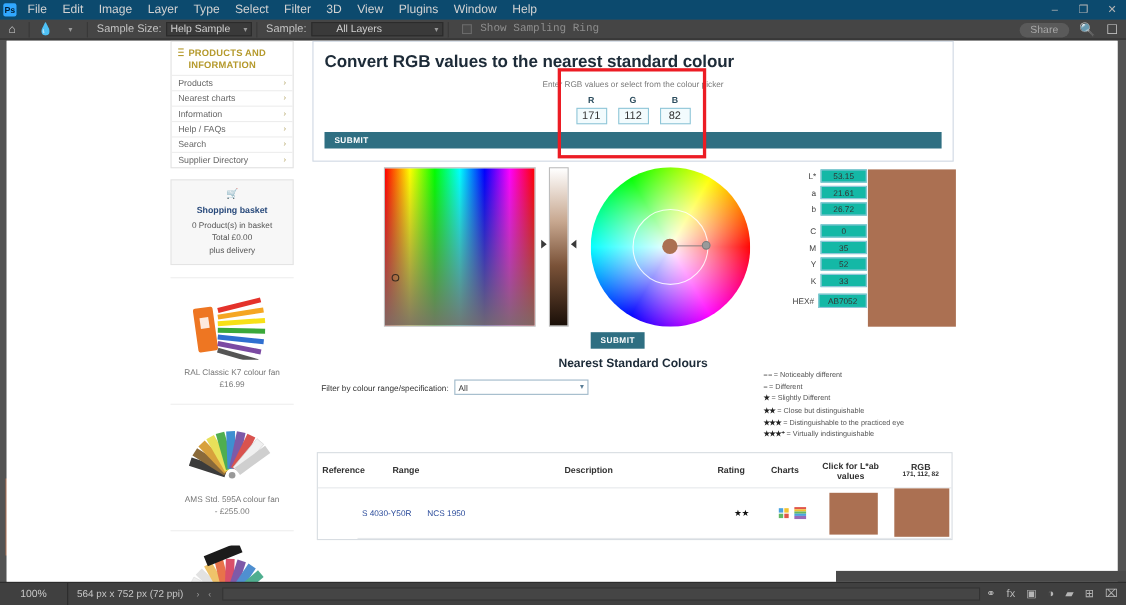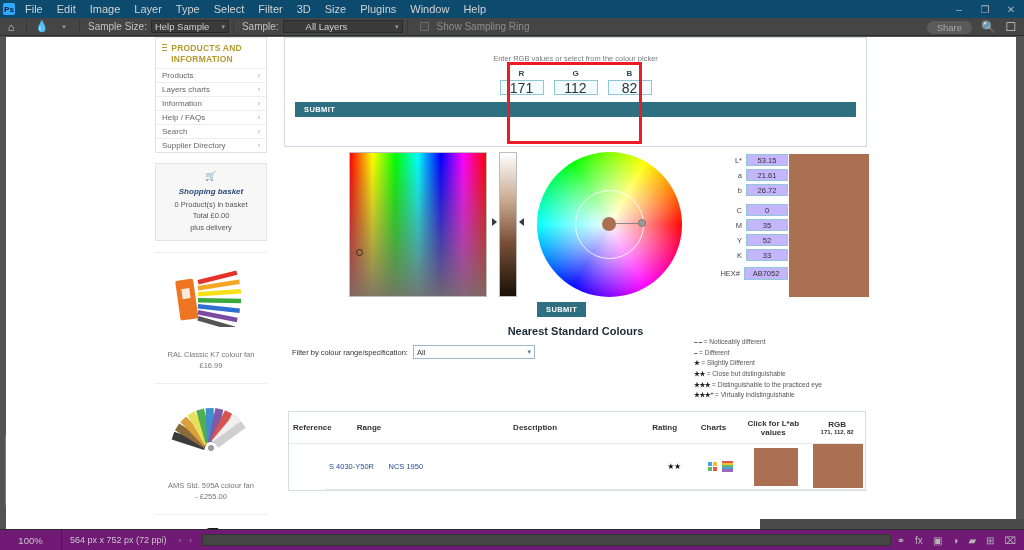--- a/index.html
+++ b/index.html
@@ -44,21 +44,21 @@
   .ob-icon { width:22px; height:18px; display:flex; align-items:center; justify-content:center;
              color:#cfcfcf; font-size:11px; }
   .ob-label { font-size:10px; color:#c2c2c2; padding:0 4px; white-space:nowrap; }
   .ob-select {
     height:13px; background:#3a3a3a; border:1px solid #2b2b2b; color:#d0d0d0;
     font-size:9.5px; display:flex; align-items:center; padding:0 3px; min-width:70px;
     position:relative; justify-content:space-between;
   }
   .ob-select .cv { font-size:7px; color:#9a9a9a; margin-left:6px; }
   .ob-check { width:9px; height:9px; border:1px solid #6a6a6a; background:#4a4a4a; margin:0 4px 0 8px;}
-  .ob-dim { color:#8d8d8d; }
+  .ob-dim { color:#8d8d8d;font-family:Liberation Mono, monospace; }
   .ob-right { position:absolute; right:2px; top:0; height:18px; display:flex; align-items:center; }
   .share-btn {
     background:#5a5a5a; color:#a8a8a8; font-size:9.5px; border-radius:7px;
     padding:1px 10px; margin-right:6px;
   }
   .ob-right .ob-icon { font-size:12px; }
 
   
   .canvas-wrap {
     position:absolute; left:0; top:37px; width:1024px; height:492px; background:#535353;
@@ -86,47 +86,47 @@
   .nav-head-txt { line-height:1.25; }
   .nav-li {
     display:flex; justify-content:space-between; align-items:center;
     padding:2px 6px; font-size:8px; color:#666; border-top:1px solid #ededed;
   }
   .nav-li .chev { color:#b0a060; font-size:7px; }
   .basket {
     margin-top:10px; border:1px solid #e4e4e4; background:#f7f7f7;
     padding:6px 4px 7px; text-align:center; color:#555; font-size:7.5px; line-height:1.55;
   }
-  .basket .bt { color:#2a4b7c; font-weight:bold; font-size:8px;font-style:italic; }
+  .basket .bt { color:#2a4b7c; font-weight:bold; font-size:8px; }
   .basket .cart { font-size:9px; color:#888; display:block; margin-bottom:2px; }
   .prod {
     margin-top:11px; border-top:1px solid #eee; padding-top:6px;
     text-align:center; color:#777; font-size:7.5px; line-height:1.45;
   }
   .fan { height:72px; display:flex; align-items:center; justify-content:center; }
-  .prod-title { margin-top:19px;text-align:center; }
+  .prod-title { margin-top:3px;text-align:center; }
 
   
   .main {
     position:absolute; left:278px; top:0px; width:583px;
   }
   .hero {
     border:1px solid #cfd8e3; background:#fff; padding:10px 10px 12px 10px; position:relative;
     height:110px;
   }
   .hero h1 {
     font-size:15.5px; color:#1d2b38; font-weight:bold; letter-spacing:-.1px;
   }
   .hero-sub { text-align:center; font-size:7.5px; color:#7a7a7a; margin-top:6px; }
   .rgb-row { display:flex; justify-content:center; gap:10px; margin-top:6px; }
   .rgb-field { text-align:center; }
   .rgb-lab { font-size:8px; font-weight:bold; color:#2a4b5c; margin-bottom:2px; }
   .rgb-inp {
-    width:44px; height:15px; border:1px solid #8fc6d8; background:#f2fbfd;
-    font-size:14px; color:#333; text-align:center; line-height:14px;
+    width:28px; height:15px; border:1px solid #8fc6d8; background:#f2fbfd;
+    font-size:10px; color:#333; text-align:center; line-height:14px;
   }
   .submit-btn {
     display:block; margin:7px auto 0; background:#2f6f82; color:#fff;
     font-size:7.5px; font-weight:bold; padding:3px 9px; letter-spacing:.4px;
   }
   .redbox {
     position:absolute; left:222px; top:24px; width:135px; height:82px;
     border:3px solid #ec1c24; pointer-events:none;
   }
 
@@ -180,21 +180,21 @@
   .submit2 {
     position:absolute; left:188px; top:150px; background:#2f6f82; color:#fff;
     font-size:7.5px; font-weight:bold; padding:3px 9px; letter-spacing:.4px;
   }
 
   
   .labvals { position:absolute; left:369px; top:2px; width:70px; }
   .lv-row { display:flex; align-items:center; gap:4px; margin-bottom:3px; justify-content:flex-end; }
   .lv-lab { font-size:7.5px; color:#444; width:11px; text-align:right; }
   .lv-inp {
-    width:42px; height:12px; border:1px solid #8fc6d8; background:#c4b5fd;
+    width:42px; height:12px; border:1px solid #8fc6d8; background:#14b8a6;
     font-size:7.5px; color:#333; text-align:center; line-height:11px;
   }
   .lv-gap { height:5px; }
   .lv-hex { display:flex; align-items:center; gap:4px; margin-top:6px; justify-content:flex-end; }
   .lv-hex .lv-lab { width:22px; }
   .lv-hex .lv-inp { width:44px; height:13px; }
   .big-swatch {
     position:absolute; left:440px; top:2px; width:80px; height:143px; background:#ab7052;
   }
 
@@ -235,21 +235,21 @@
   .row .c-range { color:#2a4b9b; }
   .stars { font-size:8px; color:#111; letter-spacing:-.5px; }
   .chip { display:inline-block; width:44px; height:38px; background:#ab7052; vertical-align:middle; }
   .chip-lg { display:inline-block; width:50px; height:44px; background:#ab7052; }
   .chart-ico {
     display:inline-block; width:11px; height:11px; vertical-align:middle; margin:0 1px;
   }
 
   
   .statusbar {
-    position:absolute; left:0; top:529px; width:1024px; height:21px; background:#701a75;
+    position:absolute; left:0; top:529px; width:1024px; height:21px; background:#404040;
     display:flex; align-items:center; border-top:1px solid #2c2c2c;
   }
   .sb-zoom {
     width:62px; text-align:center; font-size:9.5px; color:#c8c8c8;
     border-right:1px solid #2c2c2c; line-height:21px;
   }
   .sb-dims { font-size:9px; color:#c8c8c8; padding:0 8px; white-space:nowrap; }
   .sb-arrow { font-size:8px; color:#9a9a9a; padding:0 4px; }
   .sb-track {
     flex:1; height:12px; margin:0 6px; background:#454545; border:1px solid #333;
@@ -271,21 +271,21 @@
     </div>
     <div class="menubar-items">
       <div class="menu-item">File</div>
       <div class="menu-item">Edit</div>
       <div class="menu-item">Image</div>
       <div class="menu-item">Layer</div>
       <div class="menu-item">Type</div>
       <div class="menu-item">Select</div>
       <div class="menu-item">Filter</div>
       <div class="menu-item">3D</div>
-      <div class="menu-item">Size</div>
+      <div class="menu-item">View</div>
       <div class="menu-item">Plugins</div>
       <div class="menu-item">Window</div>
       <div class="menu-item">Help</div>
     </div>
     <div class="wincontrols">
       <div class="wc">–</div>
       <div class="wc">❐</div>
       <div class="wc">✕</div>
     </div>
   </div>
@@ -330,21 +330,21 @@
                   <i></i>
                   <i></i>
                 </span>
               <span class="nav-head-txt">PRODUCTS AND INFORMATION</span>
             </div>
             <div class="nav-li">
               <span>Products</span>
               <span class="chev">›</span>
             </div>
             <div class="nav-li">
-              <span>Layers charts</span>
+              <span>Nearest charts</span>
               <span class="chev">›</span>
             </div>
             <div class="nav-li">
               <span>Information</span>
               <span class="chev">›</span>
             </div>
             <div class="nav-li">
               <span>Help / FAQs</span>
               <span class="chev">›</span>
             </div>
@@ -463,20 +463,21 @@
                 </g>
               </svg>
             </div>
 
           </div>
         </div>
 
         <div class="main">
 
           <div class="hero">
+            <h1>Convert RGB values to the nearest standard colour</h1>
             <div class="hero-sub">Enter RGB values or select from the colour picker</div>
             <div class="rgb-row">
               <div class="rgb-field">
                 <div class="rgb-lab">R</div>
                 <div class="rgb-inp">171</div>
               </div>
               <div class="rgb-field">
                 <div class="rgb-lab">G</div>
                 <div class="rgb-inp">112</div>
               </div>

